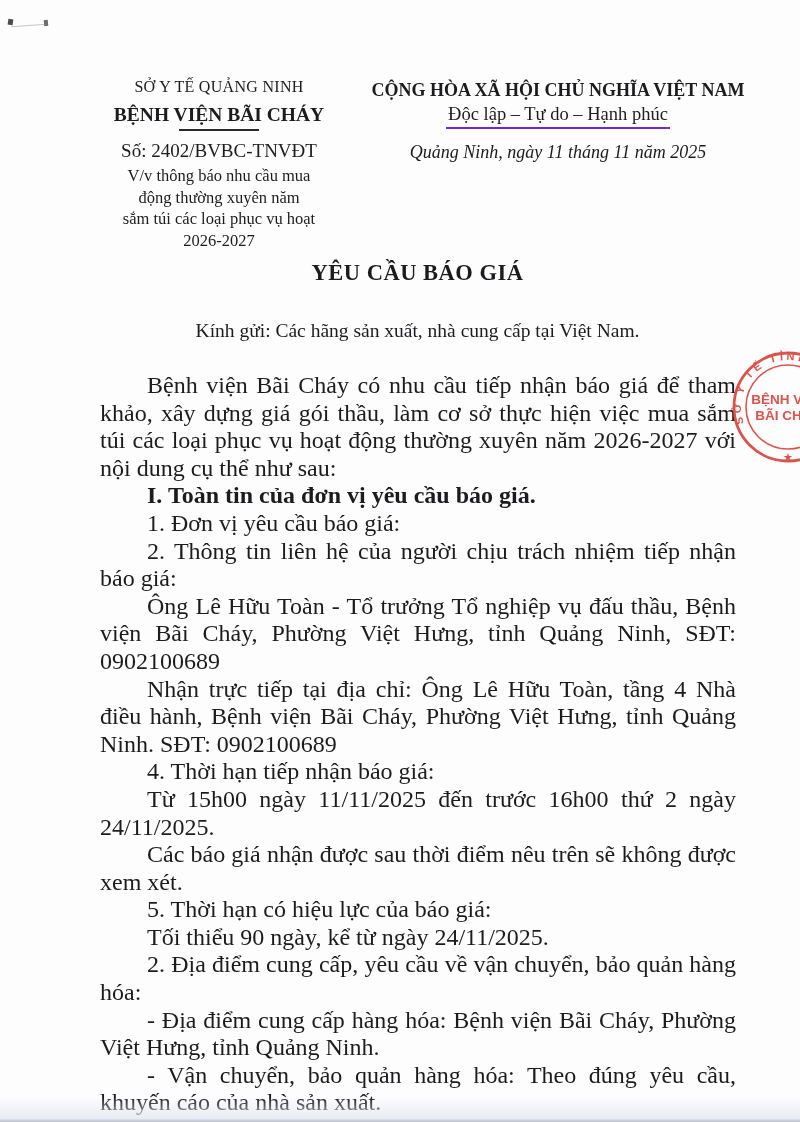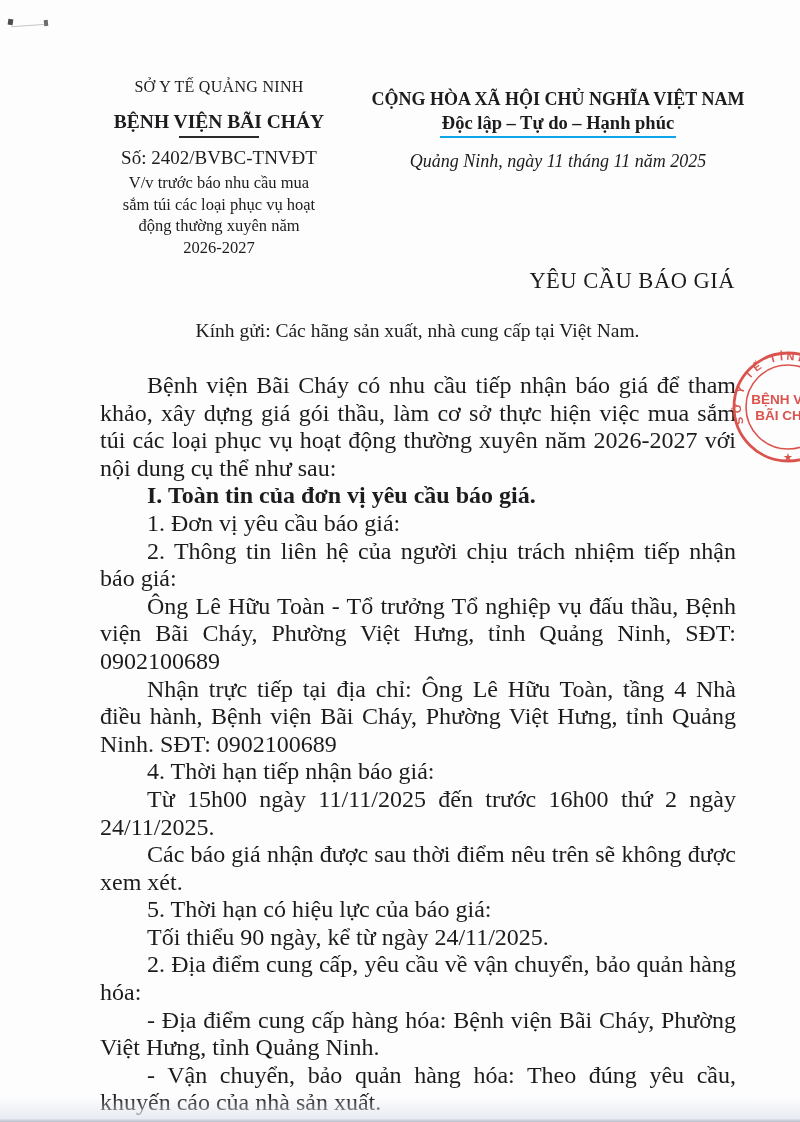--- a/index.html
+++ b/index.html
@@ -4,32 +4,32 @@
 <style>
   html,body{margin:0;padding:0;background:#888;}
   .page{
     position:relative;width:800px;height:1122px;margin:0 auto;
     background:#fdfdfe;overflow:hidden;
     font-family:"Liberation Serif","DejaVu Serif",serif;color:#1c1c1e;
   }
   
   .hdr-left{position:absolute;left:95px;top:78px;width:248px;text-align:center;}
   .hdr-left .authority{font-size:16px;letter-spacing:.3px;white-space:nowrap;}
-  .hdr-left .org{font-size:19.5px;font-weight:bold;white-space:nowrap;margin-top:15px;}
+  .hdr-left .org{font-size:19.5px;font-weight:bold;white-space:nowrap;margin-top:8px;}
   .hdr-left .rule{width:80px;height:0;border-bottom:2px solid #2a2a2a;margin:3px auto 0;}
   .hdr-left .doc-no{font-size:19px;margin-top:9px;white-space:nowrap;}
   .hdr-left .subject{font-size:16.5px;line-height:21.5px;margin-top:3px;}
-  .hdr-right{position:absolute;left:348px;top:80px;width:420px;text-align:center;margin-top:9px;}
+  .hdr-right{position:absolute;left:348px;top:80px;width:420px;text-align:center;}
   .hdr-right .country{font-size:18px;font-weight:bold;white-space:nowrap;}
-  .hdr-right .motto{display:inline-block;font-size:18.5px;font-weight:bold;
-    border-bottom:2px solid #0ea5e9;padding:0 2px 2px;margin-top:3px;white-space:nowrap;}
+  .hdr-right .motto{display:inline-block;font-size:18.5px;font-weight:normal;
+    border-bottom:2px solid #6d28d9;padding:0 2px 2px;margin-top:3px;white-space:nowrap;}
   .hdr-right .place-date{font-size:18px;font-style:italic;margin-top:13px;white-space:nowrap;}
   
-  .doc-title{position:absolute;left:100px;top:268px;width:635px;text-align:right;
-    font-size:22.5px;font-weight:normal;letter-spacing:.5px;}
+  .doc-title{position:absolute;left:100px;top:260px;width:635px;text-align:center;
+    font-size:22.5px;font-weight:bold;letter-spacing:.5px;}
   .salutation{position:absolute;left:100px;top:320px;width:635px;text-align:center;font-size:19.5px;}
   
   .body-text{position:absolute;left:100px;top:372px;width:636px;}
   .body-text p{margin:0;font-size:24px;line-height:27.6px;text-align:justify;text-indent:47px;}
   .body-text p.bold{font-weight:bold;}
   
   .stamp{position:absolute;left:723px;top:342px;width:130px;height:130px;opacity:.92;}
   
   .speck-a{position:absolute;left:8px;top:19px;width:5px;height:6px;background:#4d4d50;transform:rotate(8deg);}
   .speck-b{position:absolute;left:44px;top:20px;width:4px;height:6px;background:#6a6a6e;transform:rotate(-6deg);}
@@ -47,23 +47,23 @@
   <div class="speck-a"></div>
   <div class="speck-b"></div>
   <div class="scratch"></div>
 
   <div class="hdr-left">
     <div class="authority">SỞ Y TẾ QUẢNG NINH</div>
     <div class="org">BỆNH VIỆN BÃI CHÁY</div>
     <div class="rule"></div>
     <div class="doc-no">Số: 2402/BVBC-TNVĐT</div>
     <div class="subject">
-      <div>V/v trước báo nhu cầu mua</div>
+      <div>V/v thông báo nhu cầu mua</div>
+      <div>động thường xuyên năm</div>
       <div>sắm túi các loại phục vụ hoạt</div>
-      <div>động thường xuyên năm</div>
       <div>2026-2027</div>
     </div>
   </div>
 
   <div class="hdr-right">
     <div class="country">CỘNG HÒA XÃ HỘI CHỦ NGHĨA VIỆT NAM</div>
     <div><span class="motto">Độc lập – Tự do – Hạnh phúc</span></div>
     <div class="place-date">Quảng Ninh, ngày 11 tháng 11 năm 2025</div>
   </div>
 

